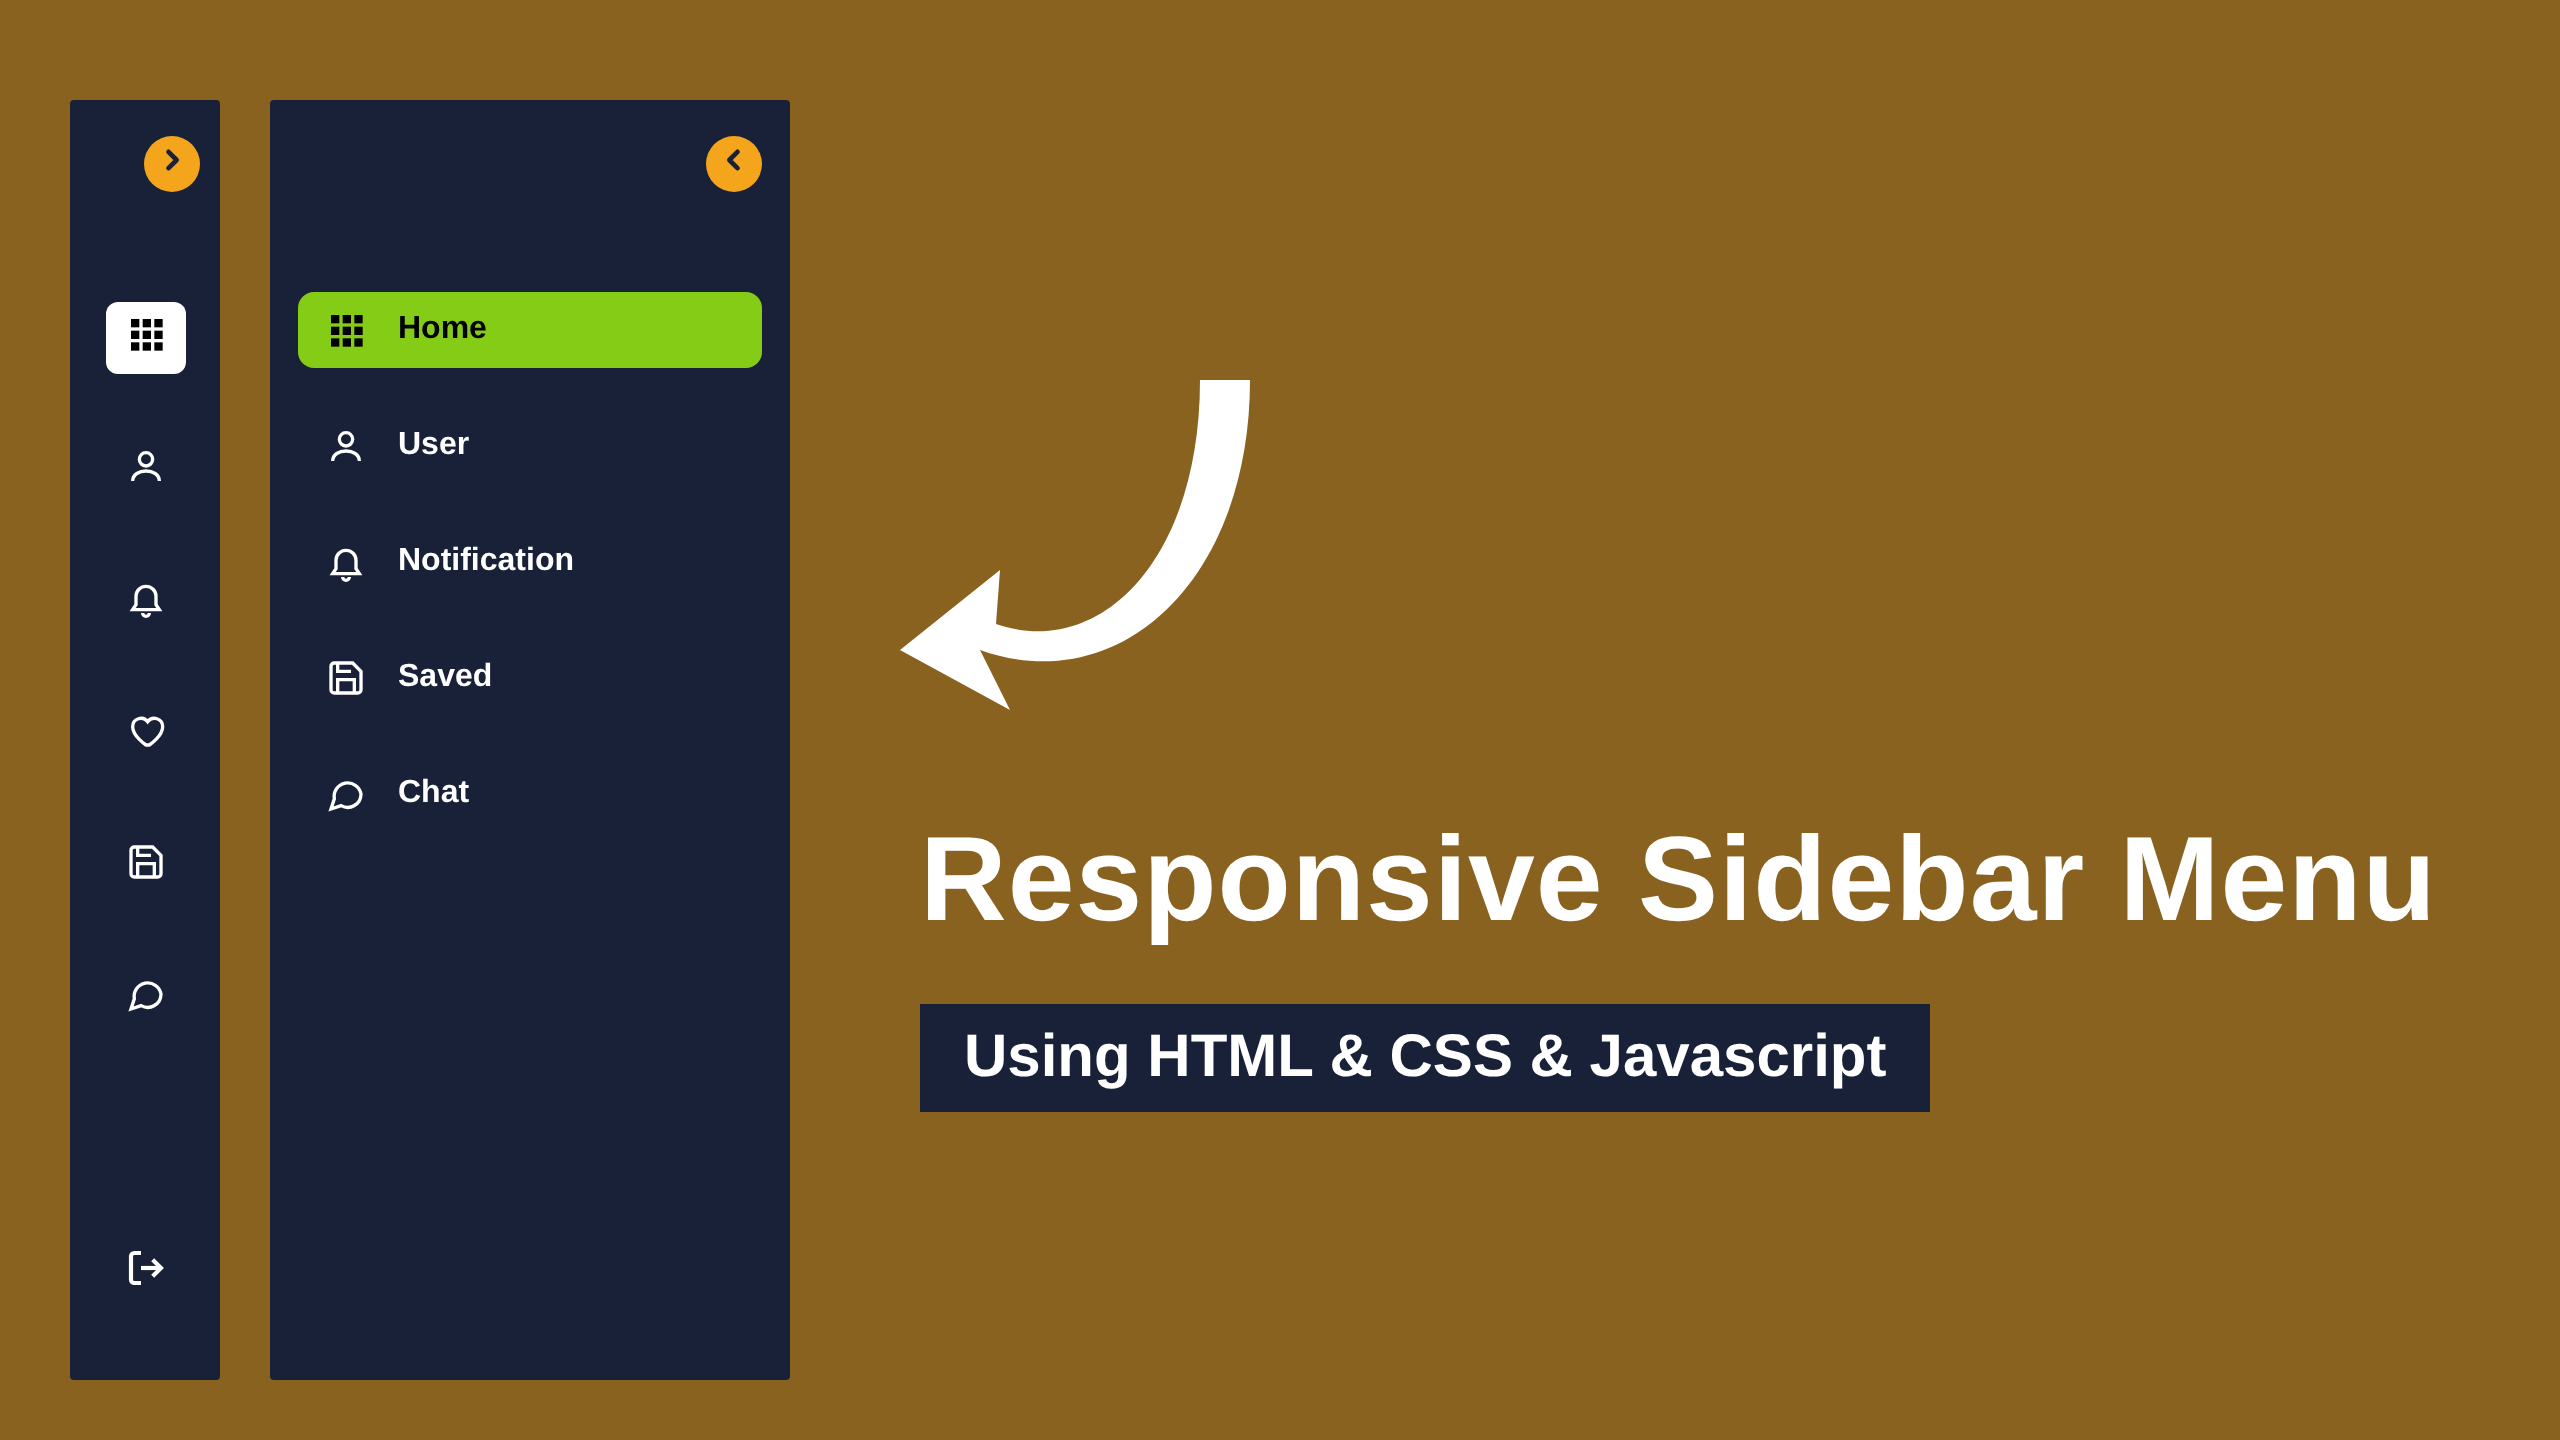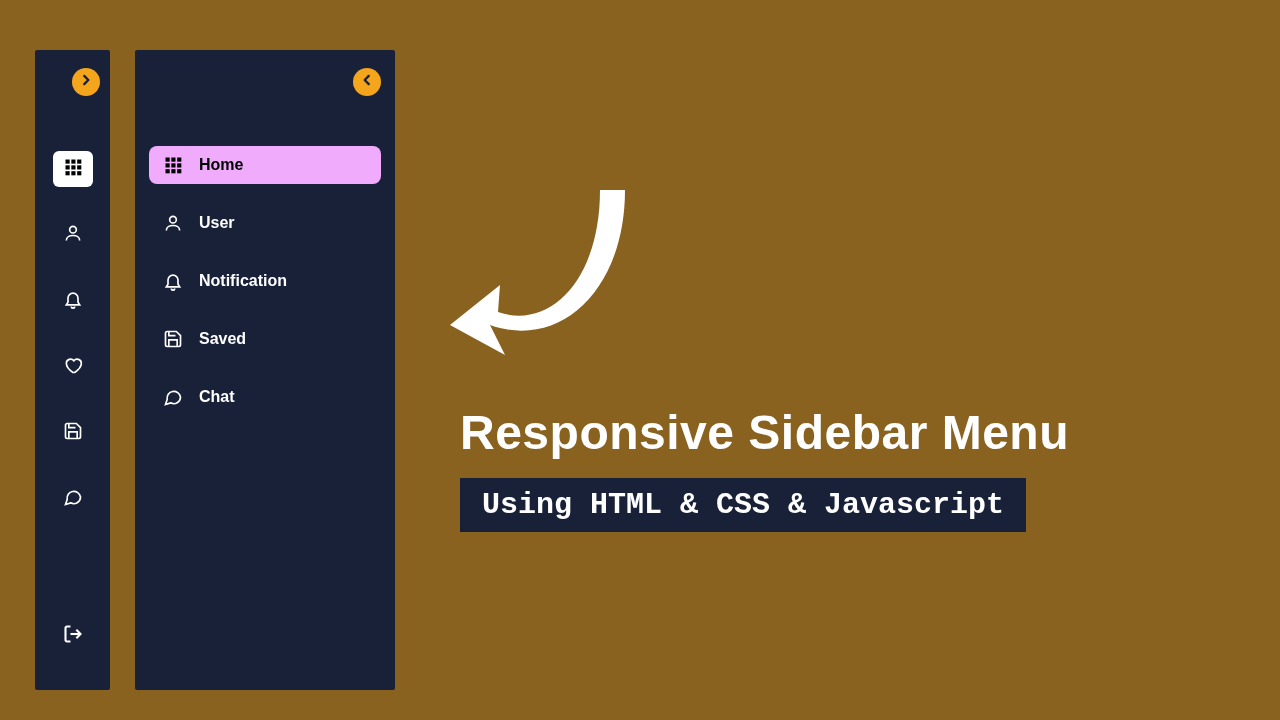--- a/index.html
+++ b/index.html
@@ -105,21 +105,21 @@
     align-items: center;
     gap: 16px;
     padding: 9px 14px;
     border-radius: 8px;
     cursor: pointer;
     color: #ffffff;
     font-size: 16px;
     font-weight: 600;
   }
   .nav-item.active {
-    background: #f0abfc;
+    background: #84cc16;
     color: #000;
   }
   .nav-item .nav-icon {
     width: 20px;
     height: 20px;
     display: flex;
     align-items: center;
     justify-content: center;
   }
   .nav-item .nav-icon svg { width: 20px; height: 20px; }
@@ -139,30 +139,29 @@
     height: 220px;
   }
   .hero {
     position: absolute;
     left: 460px;
     top: 405px;
     width: 790px;
   }
   .hero-title {
     color: #fff;
-    font-size: 48px;
+    font-size: 60px;
     font-weight: 800;
     letter-spacing: 0.5px;
   }
   .hero-sub-wrap {
-    margin-top: 18px;
+    margin-top: 28px;
     display: inline-block;
     background: #182138;
     padding: 10px 22px;
-    font-family: Liberation Mono, monospace;
   }
   .hero-sub {
     color: #fff;
     font-size: 30px;
     font-weight: 700;
   }
 </style>
 </head>
 <body>
 

